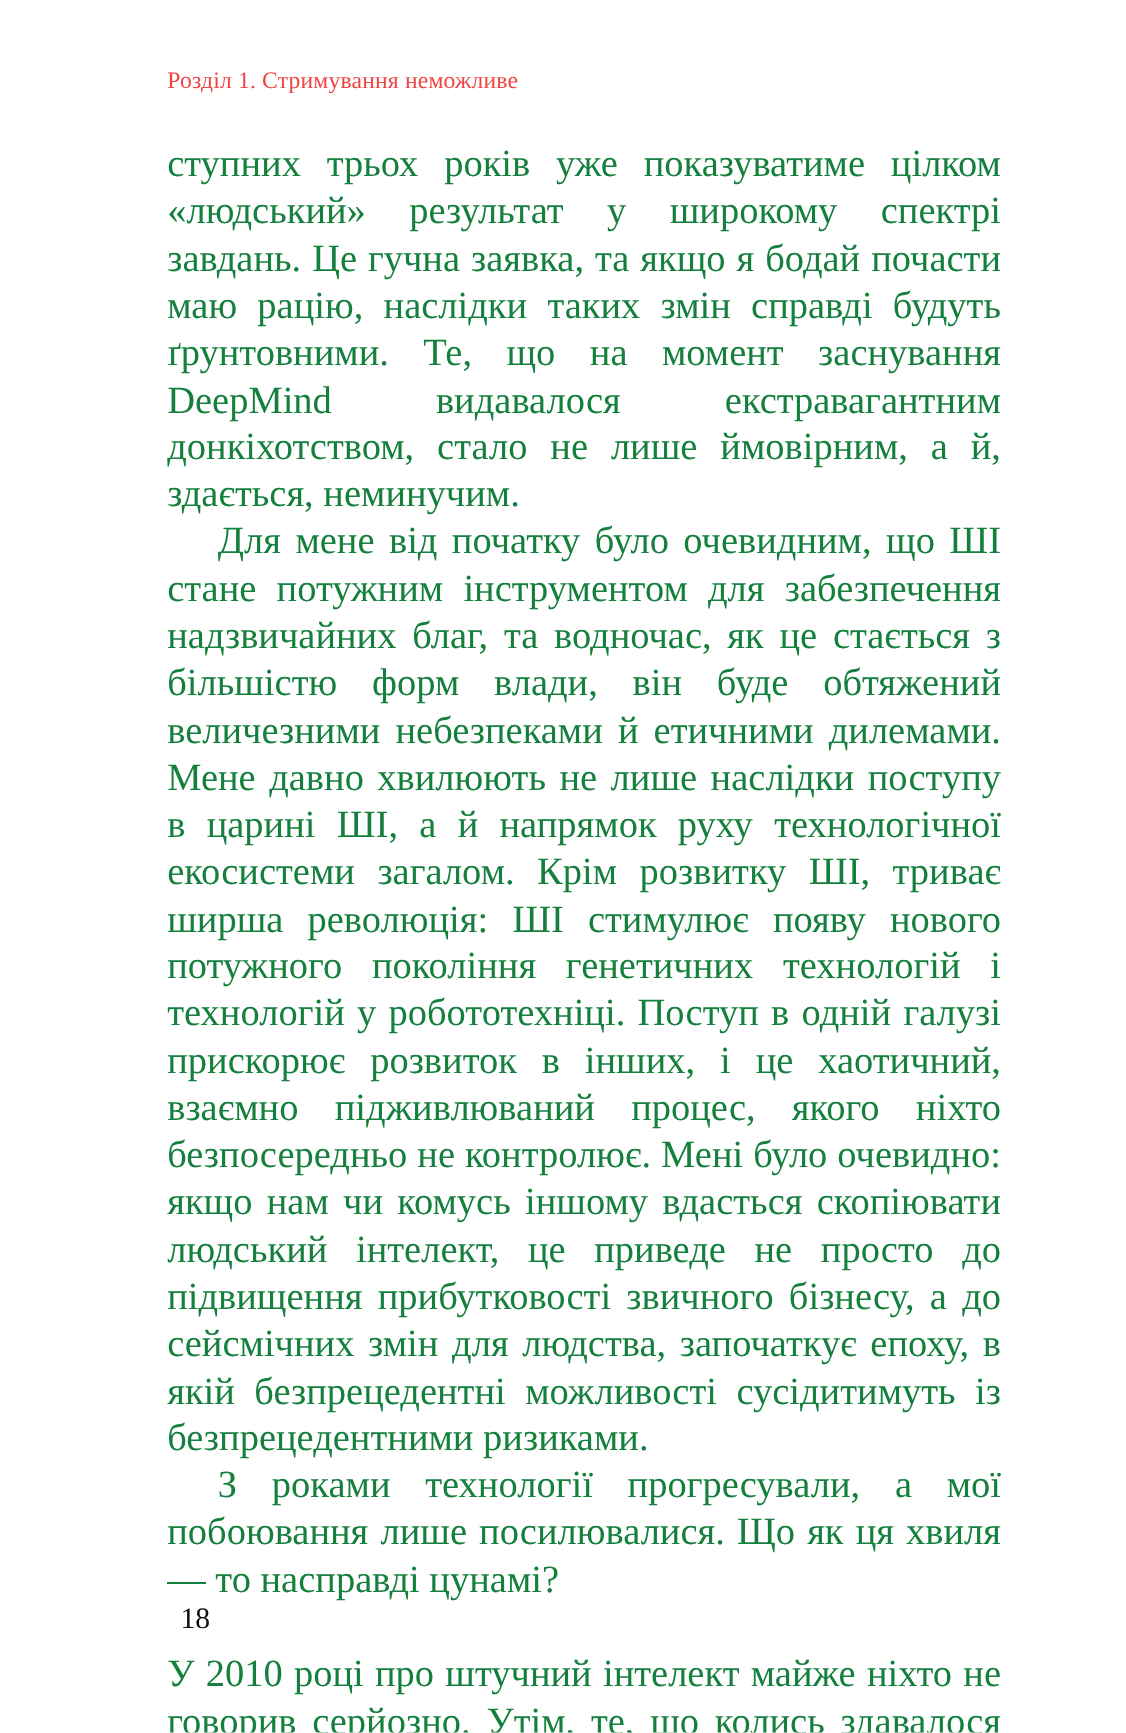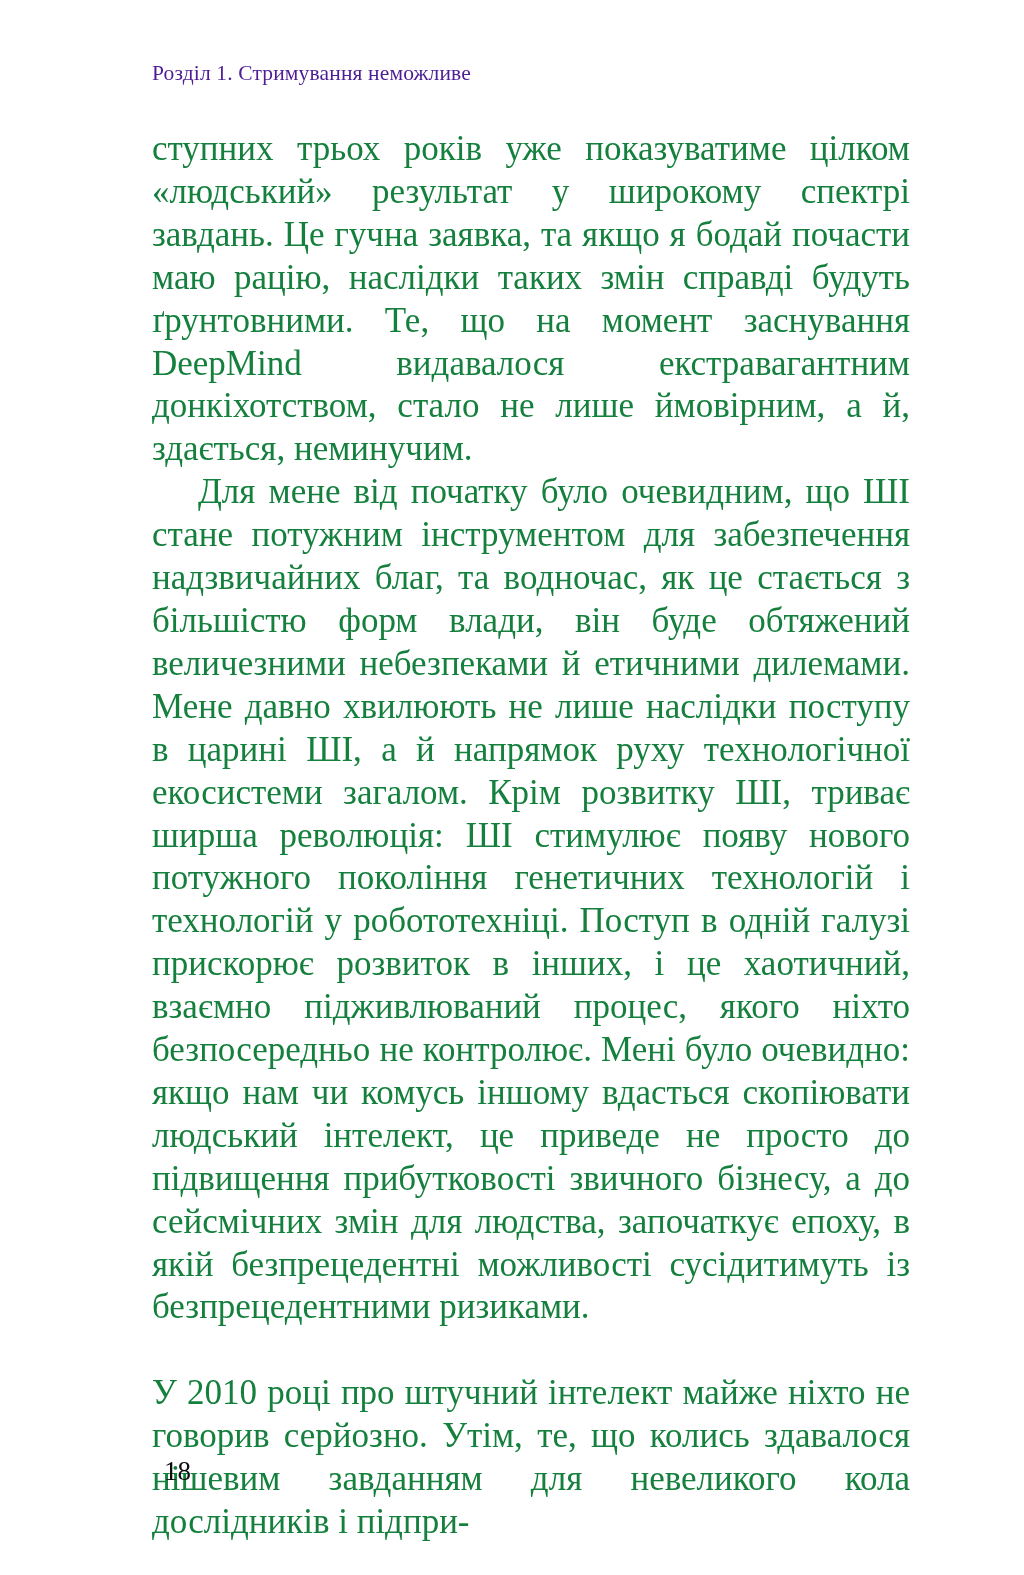--- a/index.html
+++ b/index.html
@@ -25,21 +25,21 @@
 
   
   .running-header {
     position: absolute;
     left: 152px;
     top: 60px;
     width: 760px;
     font-size: 21.5px;
     line-height: 26px;
     letter-spacing: 0.15px;
-    color: #4c1d95;
+    color: #ef4444;
     white-space: nowrap;
   }
 
   
   .text-block {
     position: absolute;
     left: 152px;
     top: 128px;
     width: 758px;
     font-size: 35px;
@@ -83,20 +83,21 @@
 <div class="page">
 
   <div class="running-header">Розділ 1. Стримування неможливе</div>
 
   <div class="text-block">
 
     <p class="para no-indent">ступних трьох років уже показуватиме цілком «людський» результат у широкому спектрі завдань. Це гучна заявка, та якщо я бодай почасти маю рацію, наслідки таких змін справді будуть ґрунтовними. Те, що на момент заснування DeepMind видавалося екстравагантним донкіхотством, стало не лише ймовірним, а й, здається, неминучим.</p>
 
     <p class="para">Для мене від початку було очевидним, що ШІ стане потужним інструментом для забезпечення надзвичайних благ, та водночас, як це стається з більшістю форм влади, він буде обтяжений величезними небезпеками й етичними дилемами. Мене давно хвилюють не лише наслідки поступу в царині ШІ, а й напрямок руху технологічної екосистеми загалом. Крім розвитку ШІ, триває ширша революція: ШІ стимулює появу нового потужного покоління генетичних технологій і технологій у робототехніці. Поступ в одній галузі прискорює розвиток в інших, і це хаотичний, взаємно підживлюваний процес, якого ніхто безпосередньо не контролює. Мені було очевидно: якщо нам чи комусь іншому вдасться скопіювати людський інтелект, це приведе не просто до підвищення прибутковості звичного бізнесу, а до сейсмічних змін для людства, започаткує епоху, в якій безпрецедентні можливості сусідитимуть із безпрецедентними ризиками.</p>
 
+    <p class="para">З роками технології прогресували, а мої побоювання лише посилювалися. Що як ця хвиля — то насправді цунамі?</p>
 
     <div class="section-break"></div>
 
     <p class="para no-indent">У 2010 році про штучний інтелект майже ніхто не говорив серйозно. Утім, те, що колись здавалося нішевим завданням для невеликого кола дослідників і підпри-</p>
 
   </div>
 
   <div class="folio">18</div>
 
 </div>

